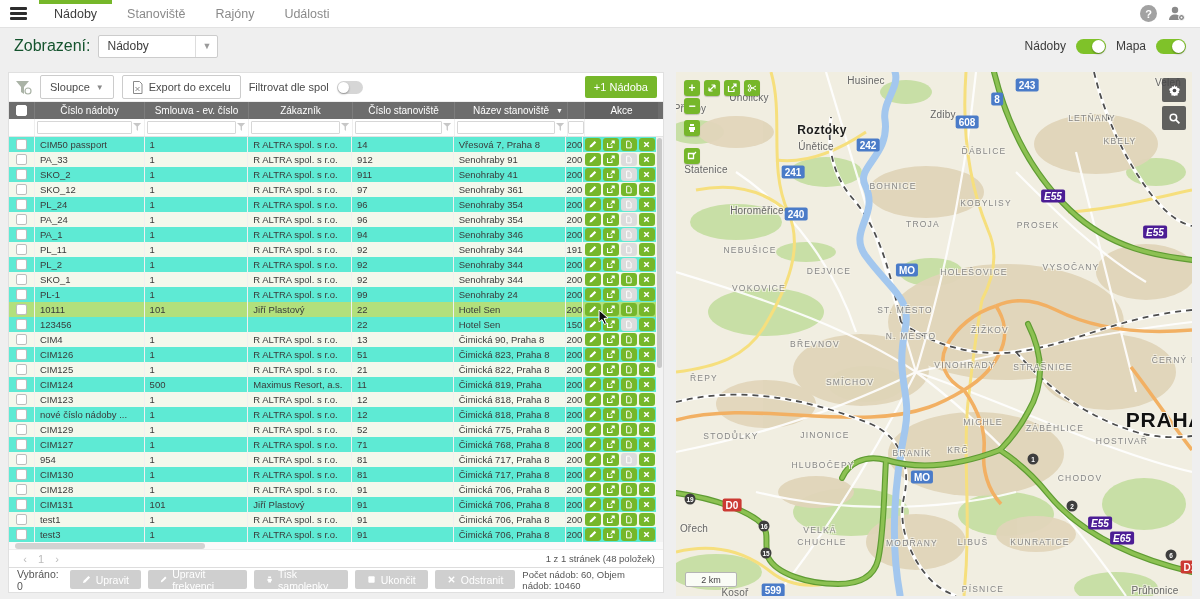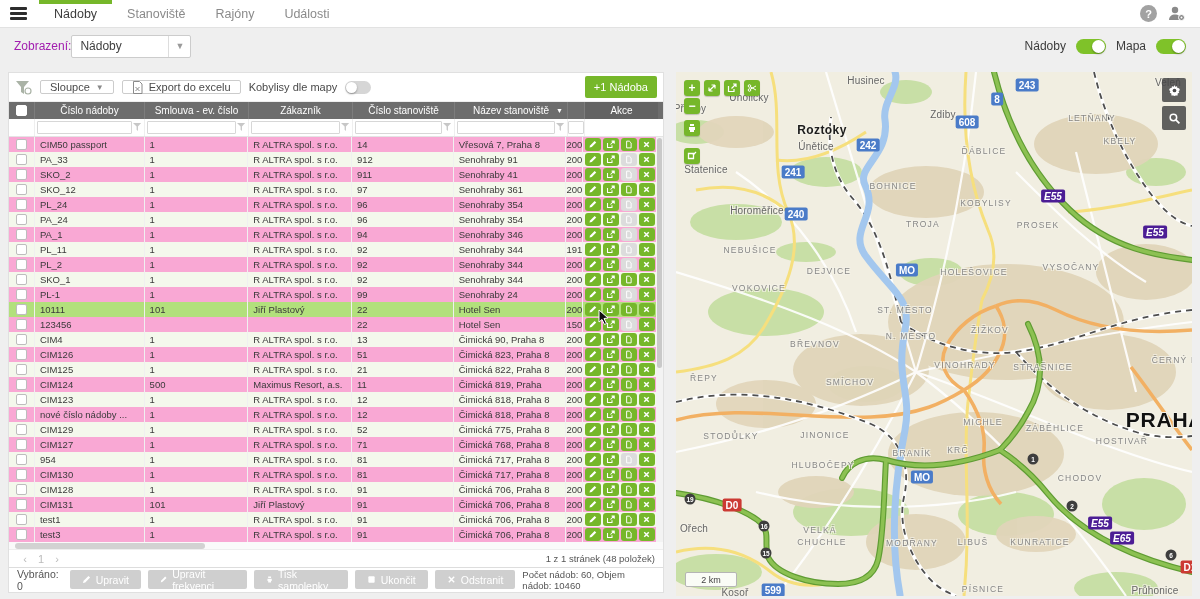--- a/index.html
+++ b/index.html
@@ -17,60 +17,60 @@
          display:flex; align-items:center; cursor:pointer; }
   .tab.active { color:#3c3c3c; }
   .tab.active::before { content:''; position:absolute; left:0; top:0; width:100%; height:4px; background:#76b72a; }
   .topbar-right { margin-left:auto; display:flex; align-items:center; gap:10px; margin-right:14px; }
   .help-circle { width:17px; height:17px; border-radius:50%; background:#a2a2a2; color:#fff;
                  font-size:11px; font-weight:bold; display:flex; align-items:center; justify-content:center; cursor:pointer; }
 
   
   .viewbar { position:absolute; left:0; top:28px; width:1200px; height:36px; background:#efefef;
              display:flex; align-items:center; padding:0 14px; }
-  .viewbar-label { font-size:12px; color:#a21caf; margin-right:0; }
+  .viewbar-label { font-size:16px; color:#14532d; margin-right:8px; }
   .select { width:120px; height:23px; background:#fff; border:1px solid #ccc; border-radius:2px;
             display:flex; align-items:center; font-size:12px; color:#3e3e3e; cursor:pointer; }
   .select .val { flex:1; padding-left:8px; }
   .select .chev { width:22px; height:100%; border-left:1px solid #ddd; display:flex; align-items:center;
                   justify-content:center; color:#9a9a9a; font-size:9px; }
   .viewbar-right { margin-left:auto; display:flex; align-items:center; gap:10px; }
   .toggle-label { font-size:12px; color:#3c3c3c; }
   .switch { width:30px; height:15px; border-radius:8px; background:#7fc229; position:relative; cursor:pointer; }
   .switch::after { content:''; position:absolute; width:13px; height:13px; border-radius:50%; background:#fff;
                    top:1px; right:1px; box-shadow:0 1px 2px rgba(0,0,0,.35); }
   .switch.off { background:#d6d6d6; width:26px; height:13px; }
   .switch.off::after { width:11px; height:11px; left:1px; right:auto; }
 
   
   .card { position:absolute; left:8px; top:72px; width:656px; height:521px; background:#fff;
           border:1px solid #e0e0e0; display:flex; flex-direction:column; }
   .t-toolbar { height:30px; display:flex; align-items:center; padding:0 6px; gap:8px; border-bottom:1px solid #eee; }
-  .btn-plain { height:14px; background:#fff; border:1px solid #ccc; border-radius:2px; font-size:11px;
+  .btn-plain { height:24px; background:#fff; border:1px solid #ccc; border-radius:2px; font-size:11px;
                color:#4a4a4a; display:flex; align-items:center; gap:6px; padding:0 9px; cursor:pointer; }
   .btn-plain .chev { font-size:8px; color:#8a8a8a; }
   .lbl-sm { font-size:11px; color:#4a4a4a; }
   .btn-green { margin-left:auto; height:22px; background:#76b72a; color:#fff; font-size:11px;
                border-radius:2px; display:flex; align-items:center; padding:0 9px; cursor:pointer; }
 
   .grid-head { height:17px; display:flex; background:#6d6d6d; }
   .hc { color:#fff; font-size:10px; display:flex; align-items:center; justify-content:center;
         border-right:1px solid #7d7d7d; overflow:hidden; white-space:nowrap; position:relative; }
   .hc .sort { position:absolute; right:4px; font-size:7px; color:#fff; }
   .filter-row { height:18px; display:flex; border-bottom:1px solid #e4e4e4; background:#fff; }
   .fc { display:flex; align-items:center; padding:0 2px; gap:1px; border-right:1px solid #efefef; }
   .fc input { flex:1; min-width:0; height:13px; border:1px solid #d7d7d7; border-radius:1px; font-size:9px; padding:0 2px; }
   .f-ico { flex:none; width:9px; height:9px; opacity:.55; }
 
   .rows-wrap { height:405px; display:flex; }
   .rows { flex:1; overflow:hidden; }
   .vscroll { width:7px; background:#f3f3f3; position:relative; }
   .vscroll .thumb { position:absolute; top:1px; left:1px; width:5px; height:230px; background:#c9c9c9; border-radius:3px; }
 
-  .trow { height:15px; display:flex; font-size:9.5px; color:#3a3a3a; background:#f9a8d4; cursor:pointer; }
+  .trow { height:15px; display:flex; font-size:9.5px; color:#3a3a3a; background:#5eead4; cursor:pointer; }
   .trow.alt { background:#f4f8ec; }
   .trow.hl { background:#b2e07c; }
   .c { display:flex; align-items:center; padding:0 5px; border-right:1px solid #f0f0f0; overflow:hidden; white-space:nowrap; }
   .c0 { width:26px; justify-content:center; padding:0; }
   .c1 { width:110px; } .c2 { width:104px; } .c3 { width:104px; } .c4 { width:102px; } .c5 { width:113px; }
   .c6 { width:17px; justify-content:flex-end; padding:0; }
   .c7 { width:73px; justify-content:center; gap:2px; padding:0; border-right:none; }
   .cb { width:11px; height:11px; background:#fff; border:1px solid #bdbdbd; border-radius:2px; }
   .hc .cb { border-color:#fff; }
   .ab { width:16px; height:13px; background:#76b72a; border-radius:3px; display:flex; align-items:center;
@@ -181,21 +181,21 @@
         <span>Sloupce</span>
           <span class="chev">▼</span>
       </div>
       <div class="btn-plain">
         <svg width="11" height="13" viewBox="0 0 11 13">
           <path d="M1.5.5h6L10 3v9.5H1.5z" fill="none" stroke="#8a8a8a" stroke-width="1"></path>
           <path d="M3.5 6l4 4M7.5 6l-4 4" stroke="#8a8a8a" stroke-width="1"></path>
         </svg>
         <span>Export do excelu</span>
       </div>
-      <span class="lbl-sm">Kobylisy dle mapy</span>
+      <span class="lbl-sm">Filtrovat dle spol</span>
       <div class="switch off"></div>
       <div class="btn-green">+1 Nádoba</div>
     </div>
 
     <div class="grid-head">
       <div class="hc c0">
           <span class="cb"></span>
         </div>
       <div class="hc c1">Číslo nádoby</div>
       <div class="hc c2">Smlouva - ev. číslo</div>

